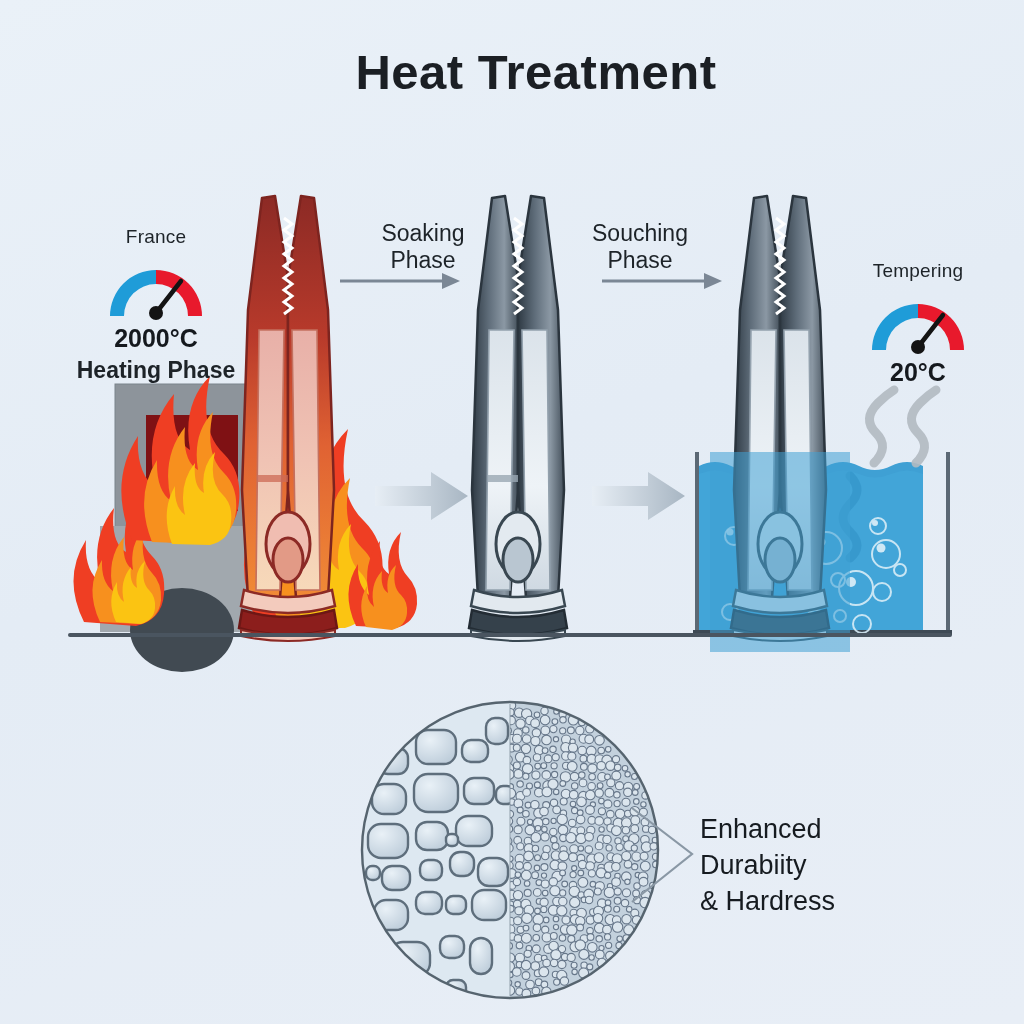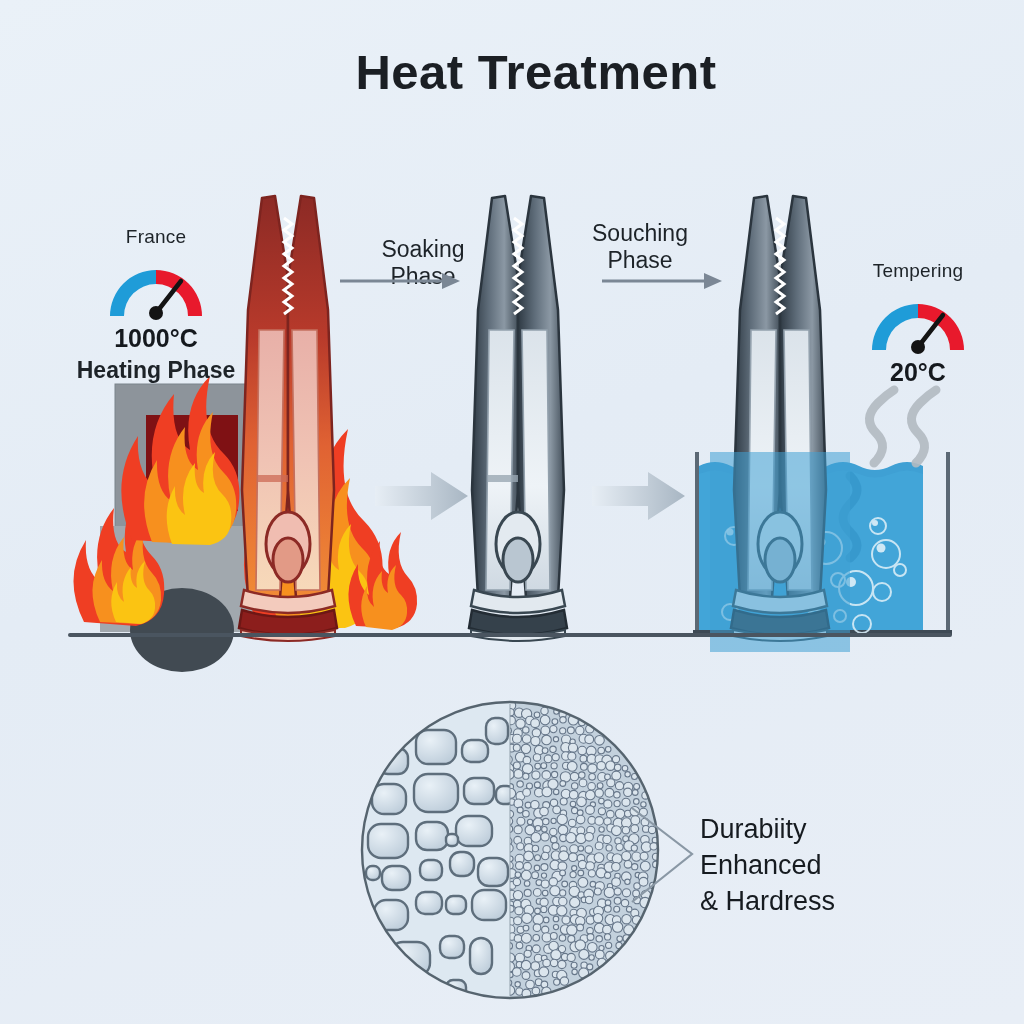--- a/index.html
+++ b/index.html
@@ -253,38 +253,38 @@
   <div class="abs gauge-block" style="left:56px;top:226px;">
     <div class="gauge-title">France</div>
     <div class="gauge-wrap">
       <svg width="110" height="66" viewBox="0 0 110 66">
         <path d="M9 60 A46 46 0 0 1 55 14 L55 28 A32 32 0 0 0 23 60 Z" fill="#1f9cd8"></path>
         <path d="M101 60 A46 46 0 0 0 55 14 L55 28 A32 32 0 0 1 87 60 Z" fill="#e8192c"></path>
         <path d="M55 57 L80 25" stroke="#141414" stroke-width="4.5" stroke-linecap="round"></path>
         <circle cx="55" cy="57" r="7" fill="#141414"></circle>
       </svg>
     </div>
-    <div class="gauge-temp">1000°C</div>
+    <div class="gauge-temp">2000°C</div>
     <div class="gauge-phase">Heating Phase</div>
   </div>
 
   <div class="abs gauge-block" style="left:818px;top:226px;margin-top:34px;">
     <div class="gauge-title">Tempering</div>
     <div class="gauge-wrap">
       <svg width="110" height="66" viewBox="0 0 110 66">
         <path d="M9 60 A46 46 0 0 1 55 14 L55 28 A32 32 0 0 0 23 60 Z" fill="#1f9cd8"></path>
         <path d="M101 60 A46 46 0 0 0 55 14 L55 28 A32 32 0 0 1 87 60 Z" fill="#e8192c"></path>
         <path d="M55 57 L80 25" stroke="#141414" stroke-width="4.5" stroke-linecap="round"></path>
         <circle cx="55" cy="57" r="7" fill="#141414"></circle>
       </svg>
     </div>
     <div class="gauge-temp">20°C</div>
   </div>
 
-  <div class="abs phase-label" style="left:348px;top:236px;">
+  <div class="abs phase-label" style="left:348px;top:220px;">
     <div>Soaking</div>
     <div>Phase</div>
   </div>
   <div class="abs" style="left:338px;top:268px;">
     <svg width="130" height="26" viewBox="0 0 130 26">
       <path d="M2 13 L108 13" stroke="#7b8795" stroke-width="3"></path>
       <path d="M104 5 L122 13 L104 21 Z" fill="#7b8795"></path>
     </svg>
   </div>
 
@@ -830,18 +830,18 @@
     </svg>
   </div>
 
   <div class="abs" style="left:630px;top:790px;width:90px;height:130px;">
     <svg width="90" height="130" viewBox="0 0 90 130">
       <path d="M2 18 L62 64 L2 112" fill="none" stroke="#8a98a5" stroke-width="2.2"></path>
     </svg>
   </div>
 
   <div class="abs" id="outcome">
+    <div>Enhanced</div>
     <div>Durabiity</div>
-    <div>Enhanced</div>
     <div>&amp; Hardress</div>
   </div>
 
 </div>
 
 </body></html>

